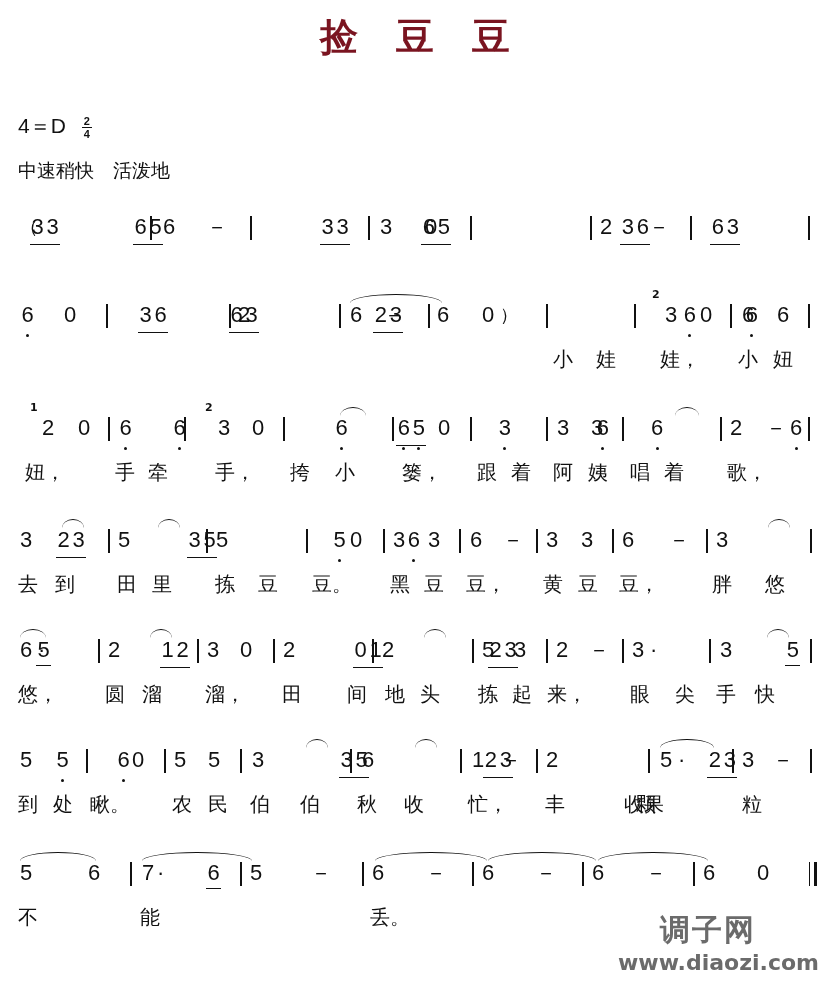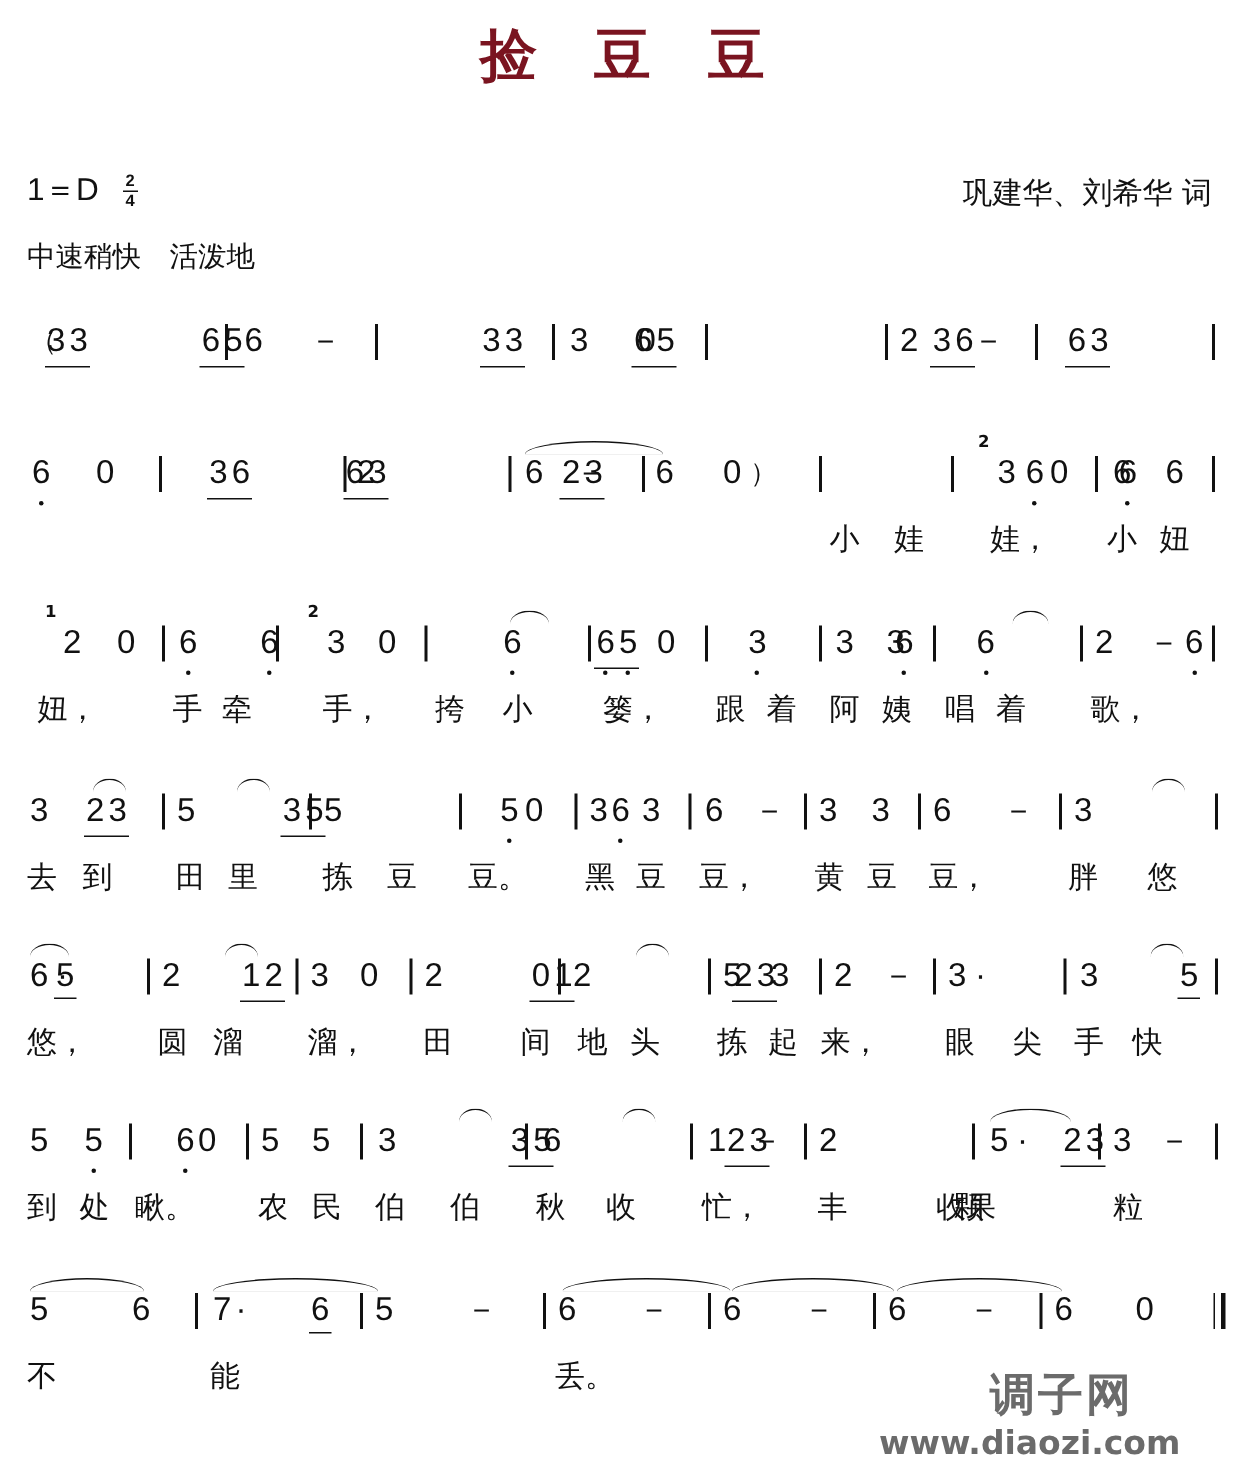--- a/index.html
+++ b/index.html
@@ -19,39 +19,38 @@
   .note.ul { border-bottom:1.6px solid #111; }
   .grp { display:inline-block; position:relative; }
   .grp.ul::after { content:""; position:absolute; left:0; right:0; bottom:-3px; border-bottom:1.6px solid #111; }
   .dot-below::after { content:""; position:absolute; left:50%; margin-left:-1.5px; bottom:-7px; width:3px; height:3px; background:#111; border-radius:50%; }
   .bar-line { position:absolute; top:4px; width:1.5px; height:24px; background:#111; }
   .dbl { position:absolute; top:4px; width:4px; height:24px; border-left:1.5px solid #111; border-right:3.5px solid #111; }
   .slur { position:absolute; border-top:1.5px solid #111; border-radius:50% 50% 0 0 / 100% 100% 0 0; height:8px; }
   .lyr { position:absolute; font-size:20px; white-space:nowrap; }
   .grace { position:absolute; font-size:11px; font-weight:bold; }
   .wm1 { position:absolute; left:660px; top:910px; font-size:30px; font-weight:bold; color:#6b6b6b; letter-spacing:2px; }
-  .wm2 { position:absolute; left:586px; top:950px; font-size:22px; font-weight:bold; color:#6b6b6b; }
+  .wm2 { position:absolute; left:618px; top:950px; font-size:22px; font-weight:bold; color:#6b6b6b; }
 </style>
 </head>
 <body>
 
 <div class="title">捡豆豆</div>
 
 <div class="key">
-  <span>1＝D</span>
+  <span>4＝D</span>
   <span class="frac">
     <span>2</span>
     <span class="bar"></span>
     <span>4</span>
   </span>
 </div>
 <div class="tempo">中速稍快　活泼地</div>
 
 <div class="credits">
-  <div>巩建华、刘希华 词</div>
 </div>
 
 <div class="line" style="top:212px;">
   <span class="tok" style="left:20px;font-size:18px">（</span>
   <span class="tok grp ul" style="left:30px"><span class="note">3</span><span class="note">3</span></span>
   <span class="tok grp ul" style="left:98px"><span class="note">6</span><span class="note">5</span></span>
   <span class="bar-line" style="left:150px"></span>
   <span class="tok" style="left:163px">6</span>
   <span class="tok" style="left:206px">－</span>
   <span class="bar-line" style="left:250px"></span>

